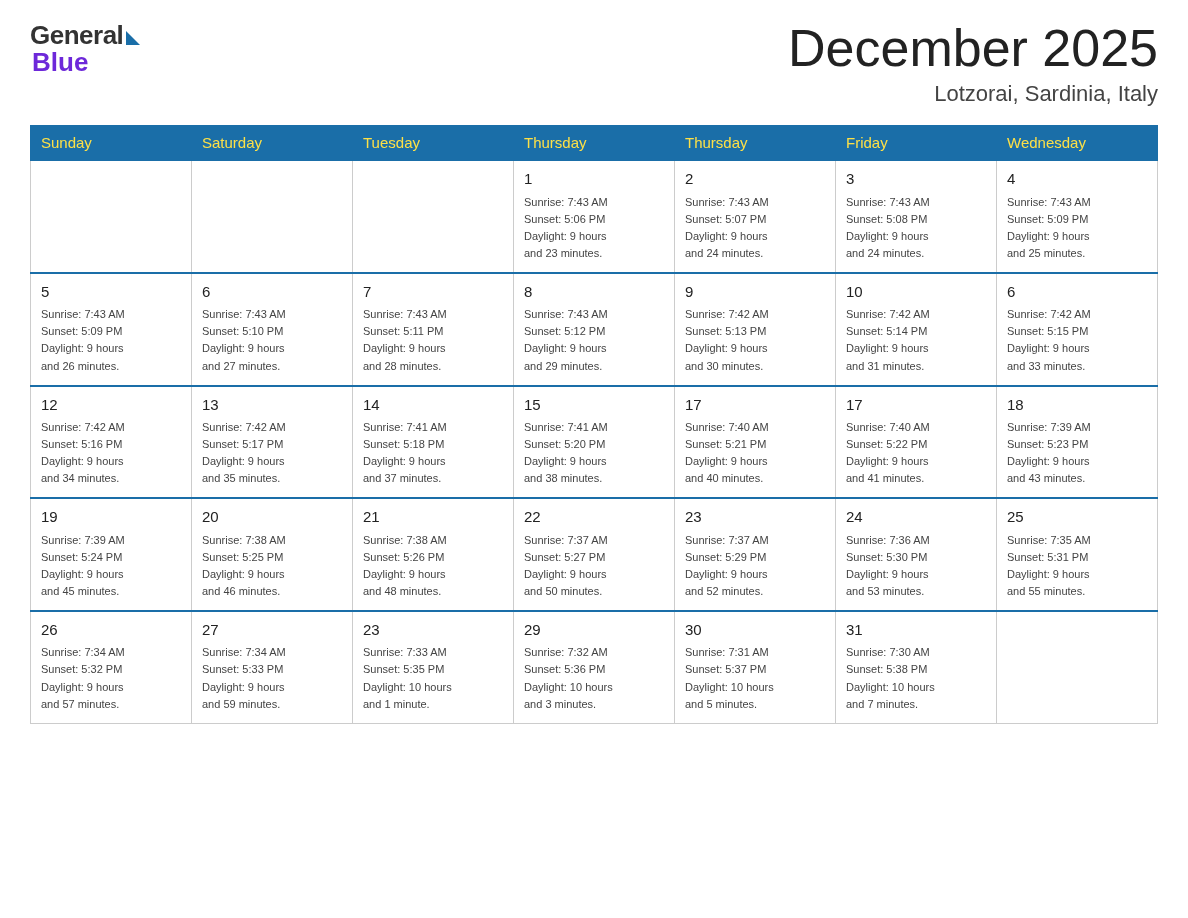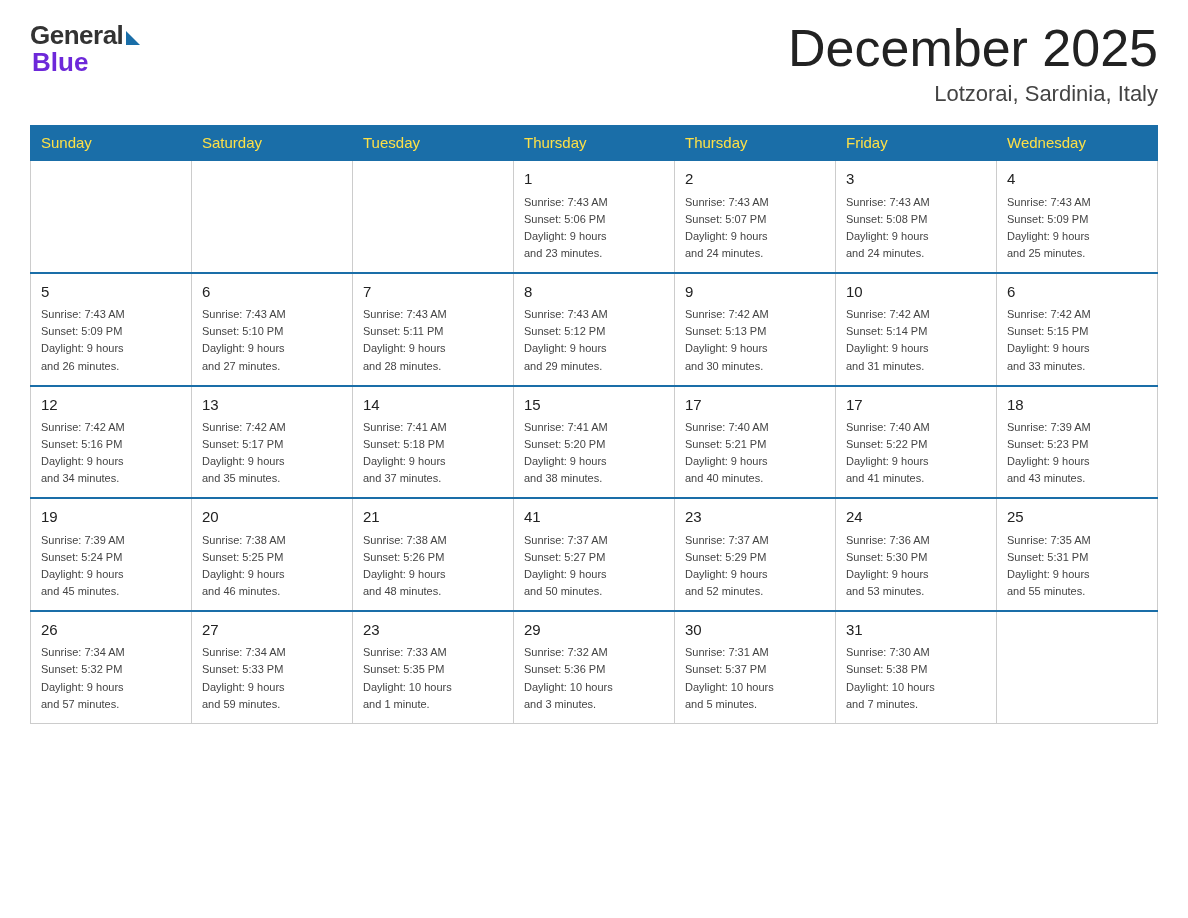--- a/index.html
+++ b/index.html
@@ -222,21 +222,21 @@
         </td>
         <td>
           <span class="day-num">20</span>
           <div class="day-info">Sunrise: 7:38 AM<br>Sunset: 5:25 PM<br>Daylight: 9 hours<br>and 46 minutes.</div>
         </td>
         <td>
           <span class="day-num">21</span>
           <div class="day-info">Sunrise: 7:38 AM<br>Sunset: 5:26 PM<br>Daylight: 9 hours<br>and 48 minutes.</div>
         </td>
         <td>
-          <span class="day-num">41</span>
+          <span class="day-num">22</span>
           <div class="day-info">Sunrise: 7:37 AM<br>Sunset: 5:27 PM<br>Daylight: 9 hours<br>and 50 minutes.</div>
         </td>
         <td>
           <span class="day-num">23</span>
           <div class="day-info">Sunrise: 7:37 AM<br>Sunset: 5:29 PM<br>Daylight: 9 hours<br>and 52 minutes.</div>
         </td>
         <td>
           <span class="day-num">24</span>
           <div class="day-info">Sunrise: 7:36 AM<br>Sunset: 5:30 PM<br>Daylight: 9 hours<br>and 53 minutes.</div>
         </td>

